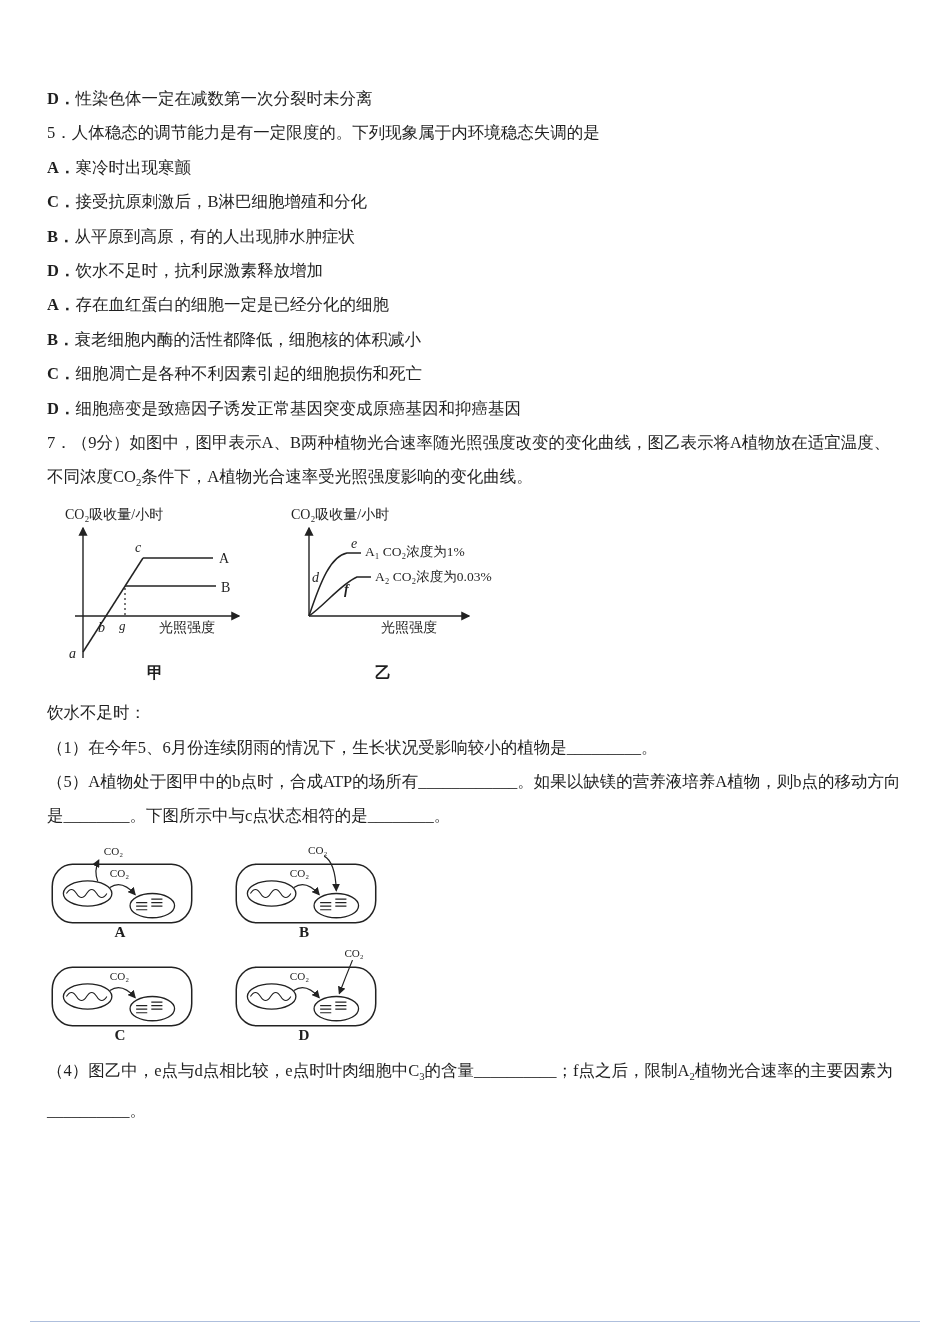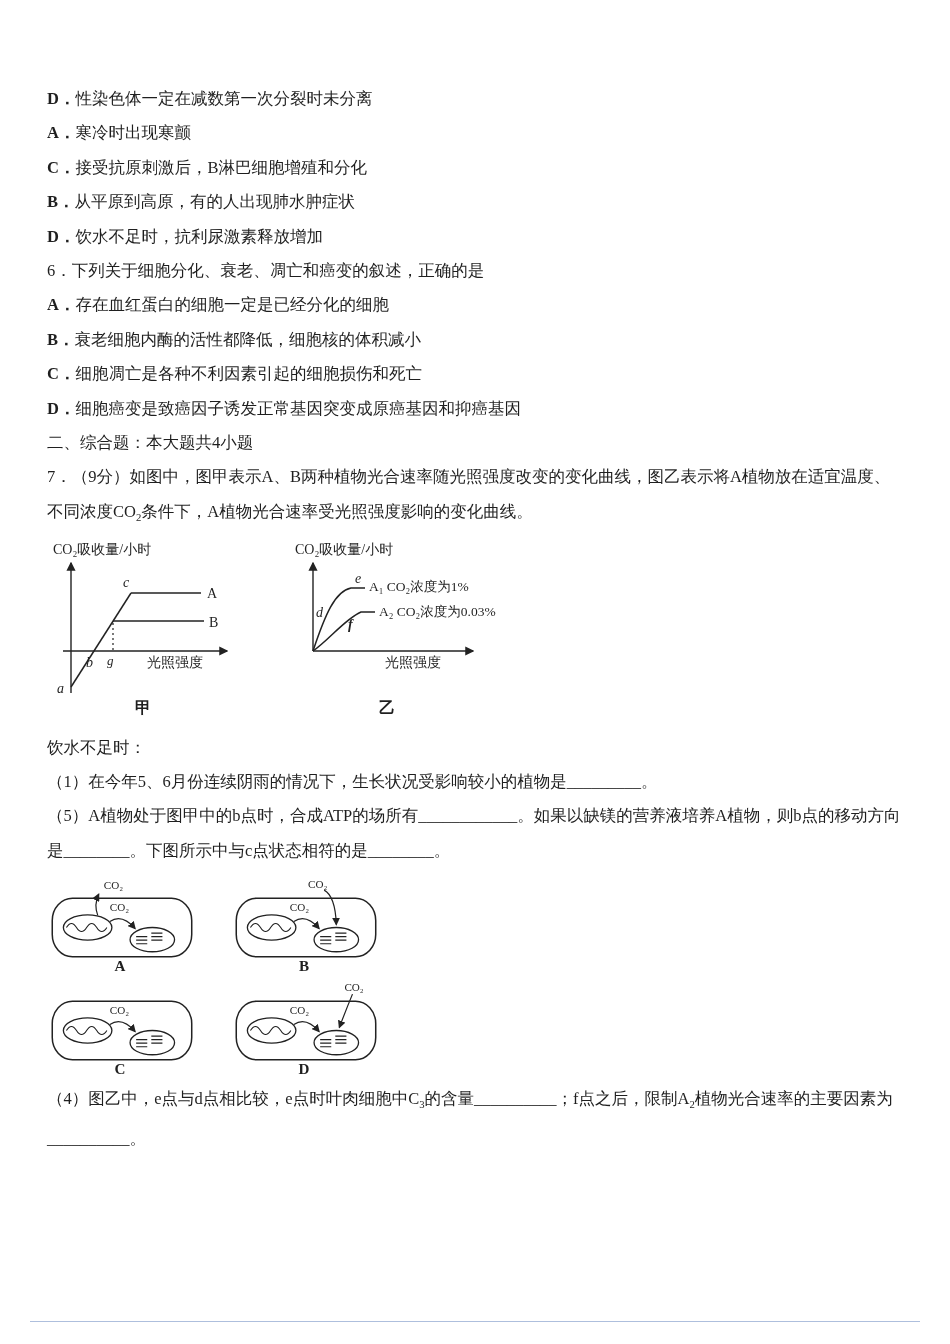--- a/index.html
+++ b/index.html
@@ -7,22 +7,22 @@
     position:relative;
     width:950px;height:1344px;
     background:#fff;color:#1f1f1f;
     font-family:"Liberation Serif","DejaVu Serif",serif;
     padding:82px 45px 0 47px;
     box-sizing:border-box;overflow:hidden;
   }
   .page p{margin:0;font-size:16.5px;line-height:34.4px;}
   .bl{font-weight:bold;}
   sub{font-size:0.65em;}
-  .fig-row{display:flex;gap:22px;margin:6px 0 12px 4px;}
-  .cells{display:grid;grid-template-columns:168px 190px;gap:8px 16px;margin:10px 0 6px 0;width:400px;}
+  .fig-row{display:flex;gap:6px;margin:6px 0 12px 16px;}
+  .cells{display:grid;grid-template-columns:168px 190px;gap:8px 16px;margin:10px 0 12px 0;width:400px;}
   svg{display:block;}
   svg text{font-family:"Liberation Serif","DejaVu Serif",serif;fill:#1f1f1f;}
   .pt{font-style:italic;}
   .cap{font-weight:bold;}
   .footer-rule{position:absolute;left:30px;right:30px;bottom:22px;border-top:1.5px solid #aebfdd;}
 </style>
 </head>
 <body>
 
 <svg width="0" height="0" style="position:absolute">
@@ -30,32 +30,31 @@
     <marker id="arr" viewBox="0 0 10 10" refX="8.5" refY="5" markerWidth="6.5" markerHeight="6.5" orient="auto-start-reverse">
       <path d="M0,0 L10,5 L0,10 z" fill="#222"></path>
     </marker>
   </defs>
 </svg>
 
 <div class="page">
 
   <p><span class="bl">D．</span><span>性染色体一定在减数第一次分裂时未分离</span></p>
 
+  <p>5．人体稳态的调节能力是有一定限度的。下列现象属于内环境稳态失调的是</p>
   <p><span class="bl">A．</span><span>寒冷时出现寒颤</span></p>
   <p><span class="bl">C．</span><span>接受抗原刺激后，B淋巴细胞增殖和分化</span></p>
   <p><span class="bl">B．</span><span>从平原到高原，有的人出现肺水肿症状</span></p>
   <p><span class="bl">D．</span><span>饮水不足时，抗利尿激素释放增加</span></p>
 
-  <p>6．下列关于细胞分化、衰老、凋亡和癌变的叙述，正确的是</p>
   <p><span class="bl">A．</span><span>存在血红蛋白的细胞一定是已经分化的细胞</span></p>
   <p><span class="bl">B．</span><span>衰老细胞内酶的活性都降低，细胞核的体积减小</span></p>
   <p><span class="bl">C．</span><span>细胞凋亡是各种不利因素引起的细胞损伤和死亡</span></p>
   <p><span class="bl">D．</span><span>细胞癌变是致癌因子诱发正常基因突变成原癌基因和抑癌基因</span></p>
 
-  <p>二、综合题：本大题共4小题</p>
 
   <p>7．（9分）如图中，图甲表示A、B两种植物光合速率随光照强度改变的变化曲线，图乙表示将A植物放在适宜温度、不同浓度CO<sub>2</sub>条件下，A植物光合速率受光照强度影响的变化曲线。</p>
 
   <div class="fig-row">
 
     <svg width="220" height="178" viewBox="0 0 220 178">
       <text x="2" y="13" font-size="14">CO₂吸收量/小时</text>
       <line x1="20" y1="152" x2="20" y2="22" stroke="#222" stroke-width="1.4" marker-end="url(#arr)"></line>
       <line x1="12" y1="110" x2="176" y2="110" stroke="#222" stroke-width="1.4" marker-end="url(#arr)"></line>
       <path d="M20,146 L80,52" stroke="#222" stroke-width="1.5" fill="none"></path>

